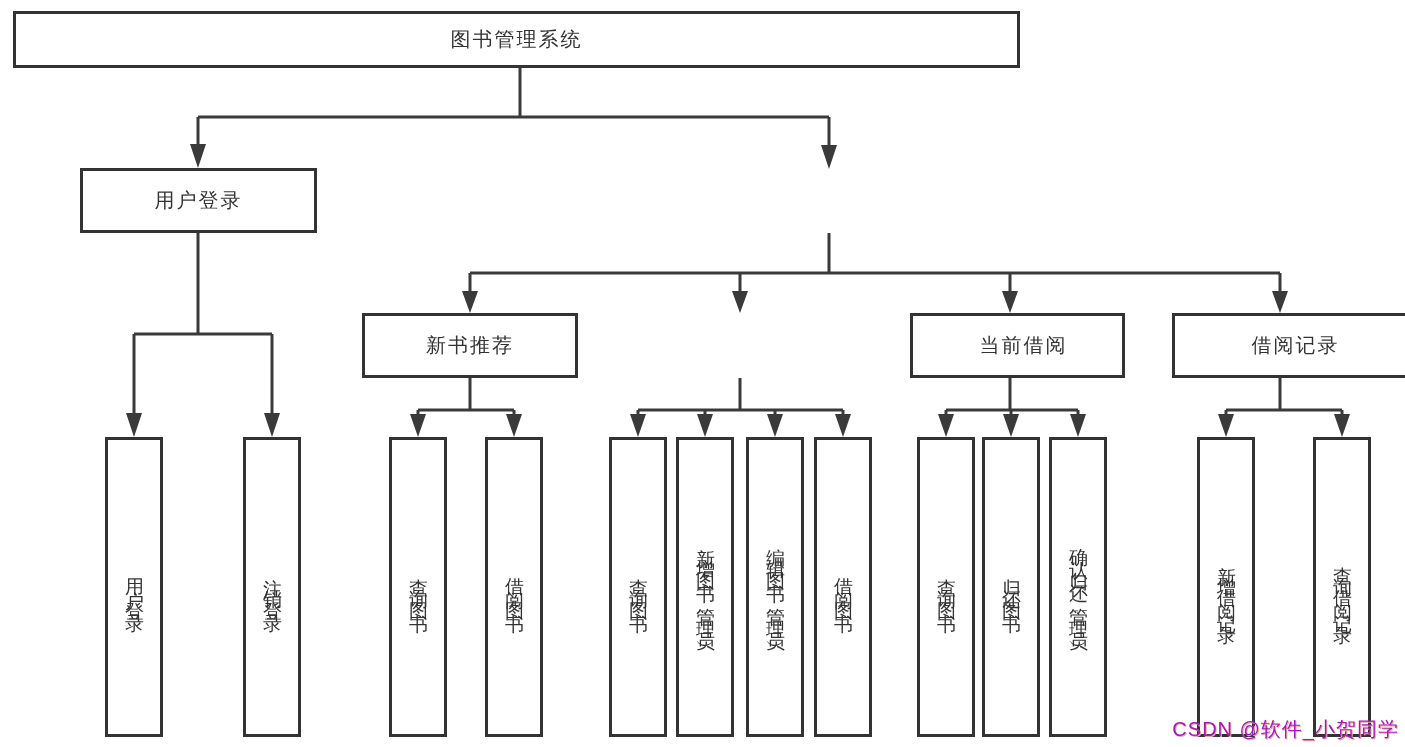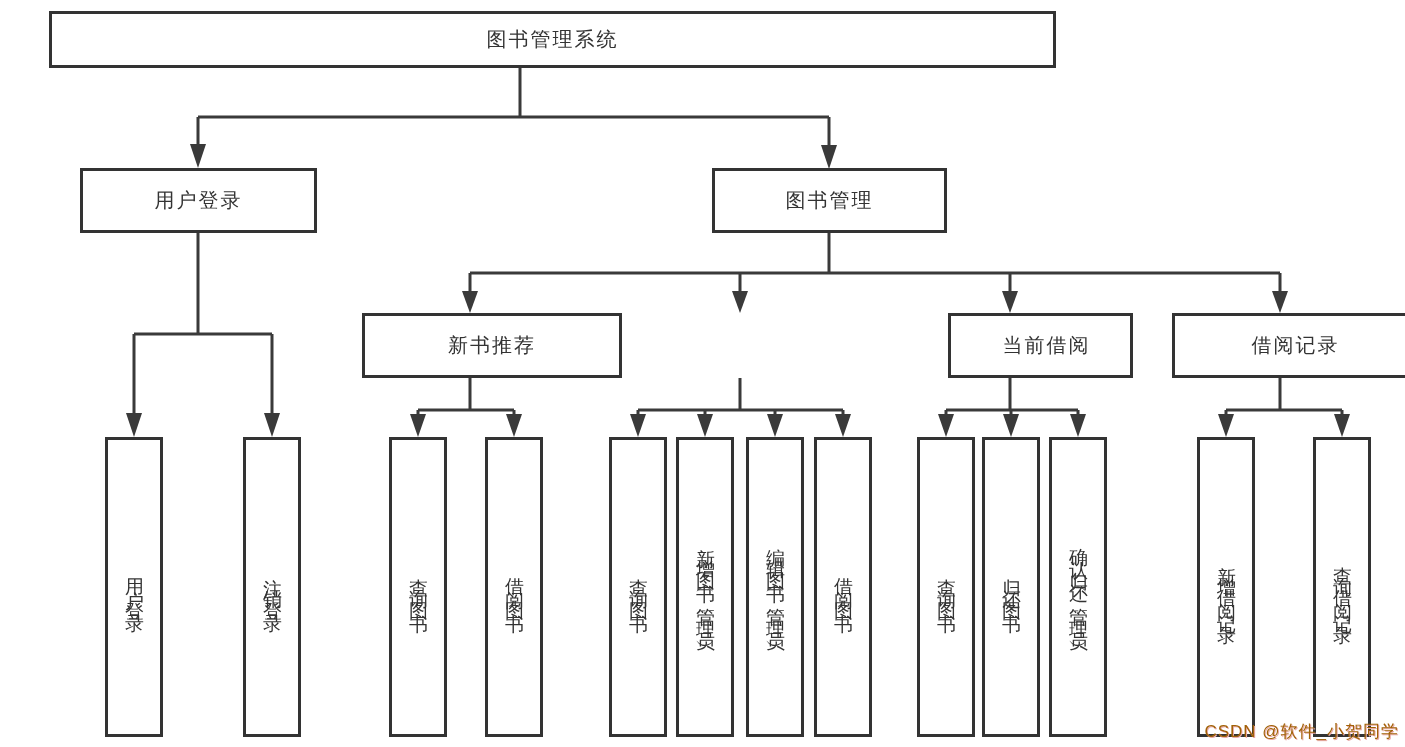--- a/index.html
+++ b/index.html
@@ -18,37 +18,37 @@
   }
   .wires{position:absolute;left:0;top:0;}
   .box{
     position:absolute;
     background:#ffffff;
     border:3px solid var(--border);
     box-sizing:border-box;
     display:flex;align-items:center;justify-content:center;
   }
   .h-label{font-size:20px;letter-spacing:2px;white-space:nowrap;}
-  .root-box{left:13px;top:11px;width:1007px;height:57px;margin-left:36px;}
+  .root-box{left:13px;top:11px;width:1007px;height:57px;}
   .lvl2-box{height:65px;}
   .lvl3-box{top:313px;height:65px;}
   .leaf{top:437px;width:58px;height:300px;}
   .leaf .v-label{
     writing-mode:vertical-rl;
     text-orientation:mixed;
     font-size:19px;
     letter-spacing:12px;
     white-space:nowrap;
     line-height:1.1;
   }
   .watermark{
     position:absolute;
     right:6px;bottom:4px;
-    font-size:17px;
-    color:#a16207;
+    font-size:20px;
+    color:#a21caf;
     text-shadow:1px 1px 0 #eaabab;
     letter-spacing:1px;
     white-space:nowrap;
   }
 </style>
 </head>
 <body>
 
 <div id="canvas">
 
@@ -99,28 +99,25 @@
     </g>
   </svg>
 
   <div class="box root-box">
     <span class="h-label">图书管理系统</span>
   </div>
 
   <div class="box lvl2-box" style="left:80px;top:168px;width:237px;">
     <span class="h-label">用户登录</span>
   </div>
-  <div class="box lvl2-box" style="left:712px;top:168px;width:235px;">
-    <span class="h-label">图书管理</span>
-  </div>
 
-  <div class="box lvl3-box" style="left:362px;width:260px;">
+  <div class="box lvl3-box" style="left:362px;width:216px;">
     <span class="h-label">新书推荐</span>
   </div>
-  <div class="box lvl3-box" style="left:948px;width:185px;padding-left:12px;">
+  <div class="box lvl3-box" style="left:910px;width:215px;padding-left:12px;">
     <span class="h-label">当前借阅</span>
   </div>
   <div class="box lvl3-box" style="left:1172px;width:247px;">
     <span class="h-label">借阅记录</span>
   </div>
 
   <div class="box leaf" style="left:105px;">
     <span class="v-label">用户登录</span>
   </div>
   <div class="box leaf" style="left:243px;">

